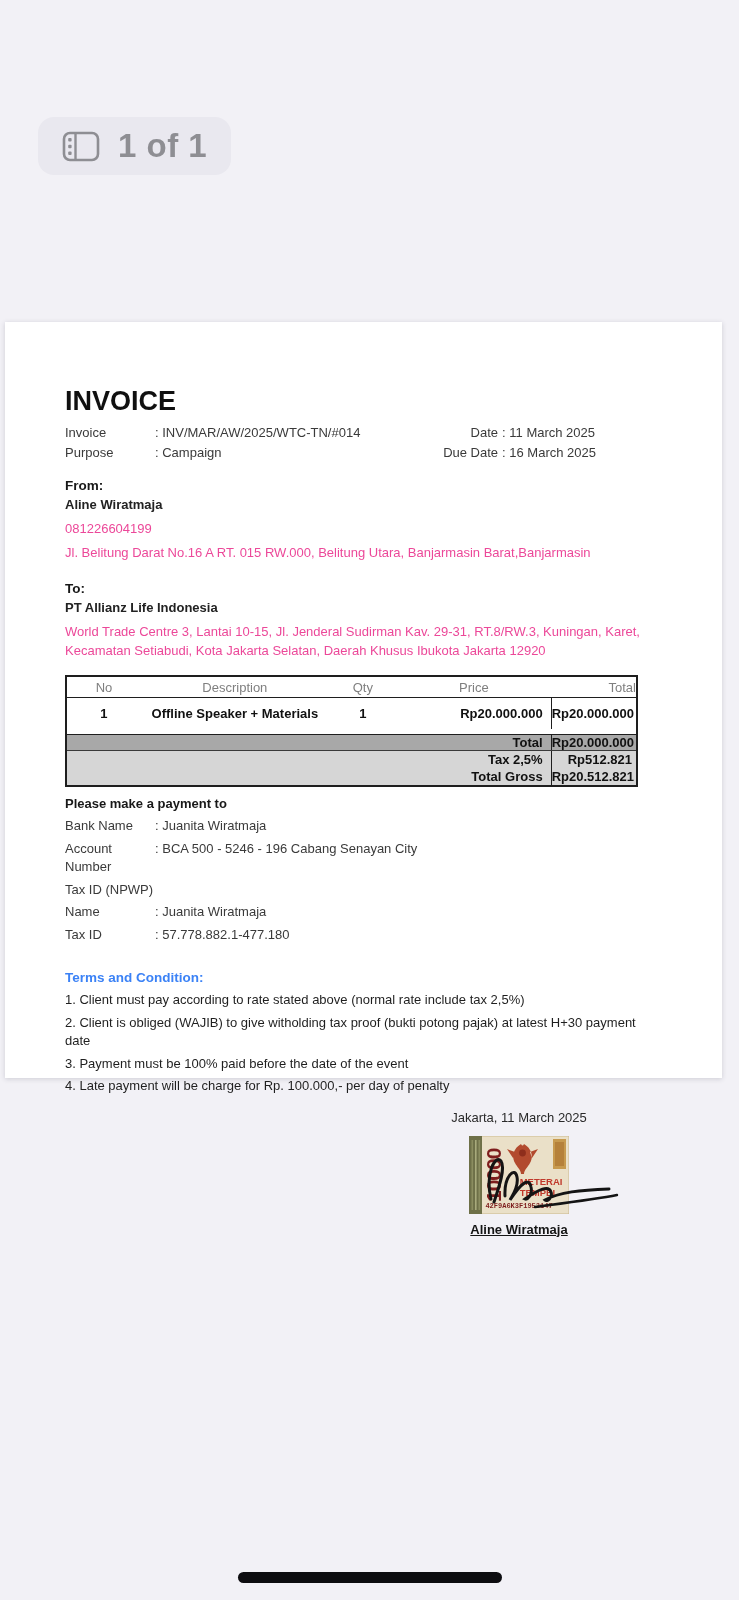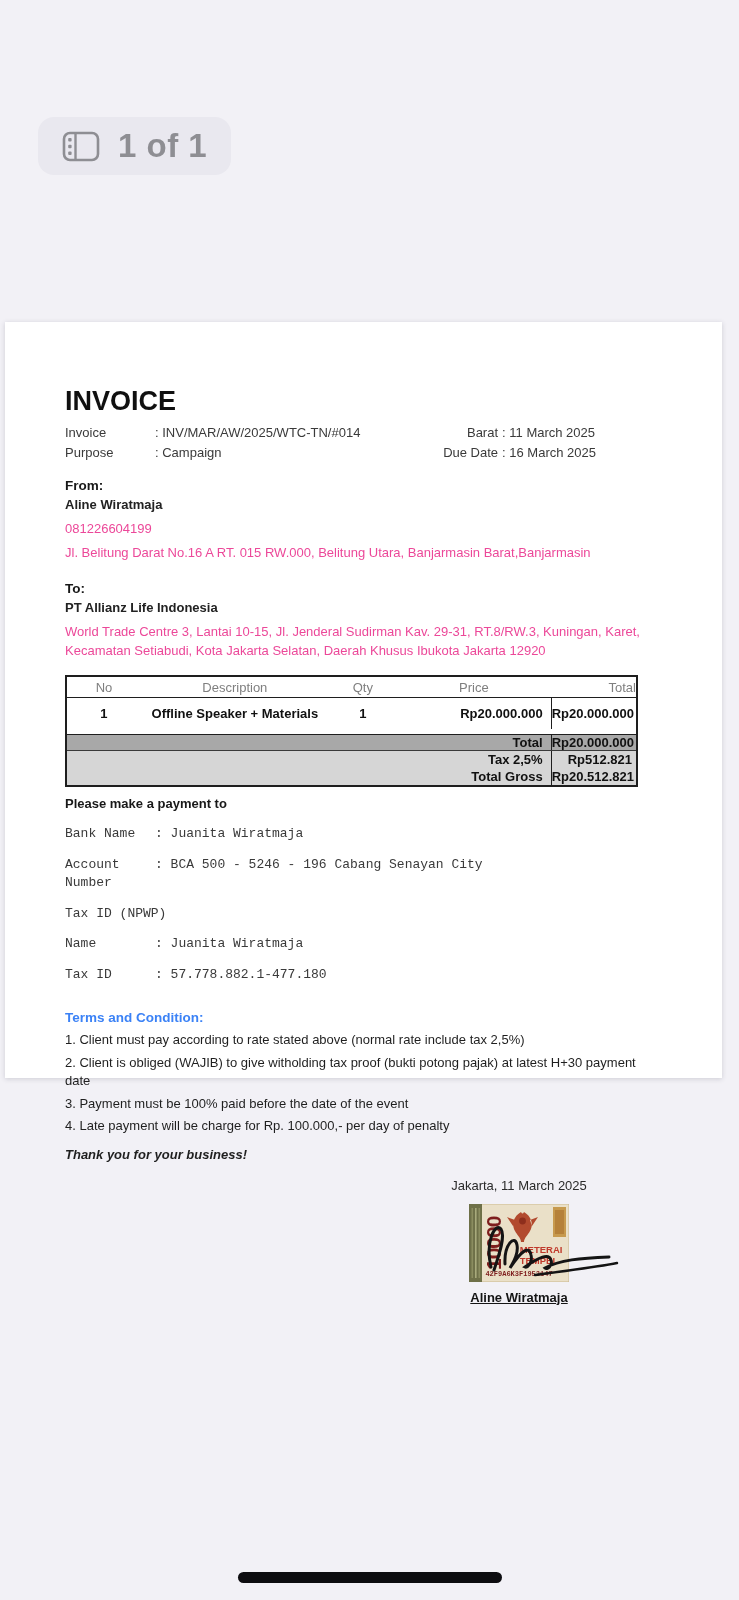--- a/index.html
+++ b/index.html
@@ -64,21 +64,21 @@
   .c-desc { flex: 0 0 33%; text-align: center; }
   .c-qty { flex: 0 0 12%; text-align: center; }
   .c-price { flex: 0 0 27%; text-align: right; padding-right: 8px; }
   .c-total { flex: 0 0 15%; text-align: right; padding-right: 4px; }
   .t-data .c-total, .t-sum .c-total { border-left: 1.5px solid #1E1E1E; align-self: stretch; display: flex; align-items: center; justify-content: flex-end; }
   .t-sum .c-label { flex: 0 0 85%; text-align: right; padding-right: 8px; }
 
   
   .payment { margin-top: 7px; }
   .payment .head { font-weight: 700; color: #181818; line-height: 19px; }
-  .pay-row { display: flex; line-height: 18.5px; margin-top: 12px; font-family: Liberation Mono, monospace; }
+  .pay-row { display: flex; line-height: 18.5px; margin-top: 4px; }
   .pay-row .lbl { width: 90px; flex: 0 0 90px; }
 
   
   .terms { margin-top: 24px; }
   .terms .head { font-weight: 700; color: #3b82f6; font-size: 13.5px; }
   .terms .item { line-height: 18.5px; margin-top: 4px; color: #1F1F1F; }
   .thanks { margin-top: 9px; font-weight: 700; font-style: italic; color: #1F1F1F; }
 
   
   .sig-block { width: 190px; margin-left: auto; margin-right: 26px; margin-top: 12px; text-align: center; }
@@ -112,21 +112,21 @@
           <span class="lbl">Invoice</span>
           <span>: INV/MAR/AW/2025/WTC-TN/#014</span>
         </div>
         <div class="meta-row">
           <span class="lbl">Purpose</span>
           <span>: Campaign</span>
         </div>
       </div>
       <div class="meta-right">
         <div class="meta-row">
-          <span class="lbl">Barat</span>
+          <span class="lbl">Date</span>
           <span>: 11 March 2025</span>
         </div>
         <div class="meta-row">
           <span class="lbl">Due Date</span>
           <span>: 16 March 2025</span>
         </div>
       </div>
     </div>
 
     <div class="party">
@@ -195,21 +195,20 @@
         <span>: 57.778.882.1-477.180</span>
       </div>
     </div>
 
     <div class="terms">
       <div class="head">Terms and Condition:</div>
       <div class="item">1. Client must pay according to rate stated above (normal rate include tax 2,5%)</div>
       <div class="item">2. Client is obliged (WAJIB) to give witholding tax proof (bukti potong pajak) at latest H+30 payment date</div>
       <div class="item">3. Payment must be 100% paid before the date of the event</div>
       <div class="item">4. Late payment will be charge for Rp. 100.000,- per day of penalty</div>
-      <div class="thanks">Thank you for your business!</div>
     </div>
 
     <div class="sig-block">
       <div class="sig-place">Jakarta, 11 March 2025</div>
 
       <div class="stamp-wrap">
         <svg width="100" height="78" viewBox="0 0 100 78">
           <rect x="0" y="0" width="100" height="78" fill="#EAE0C8" stroke="#CBB98E" stroke-width="1"></rect>
           <rect x="0" y="0" width="13" height="78" fill="#6E7048"></rect>
           <rect x="2.5" y="4" width="1.6" height="70" fill="#8B8D60"></rect>

